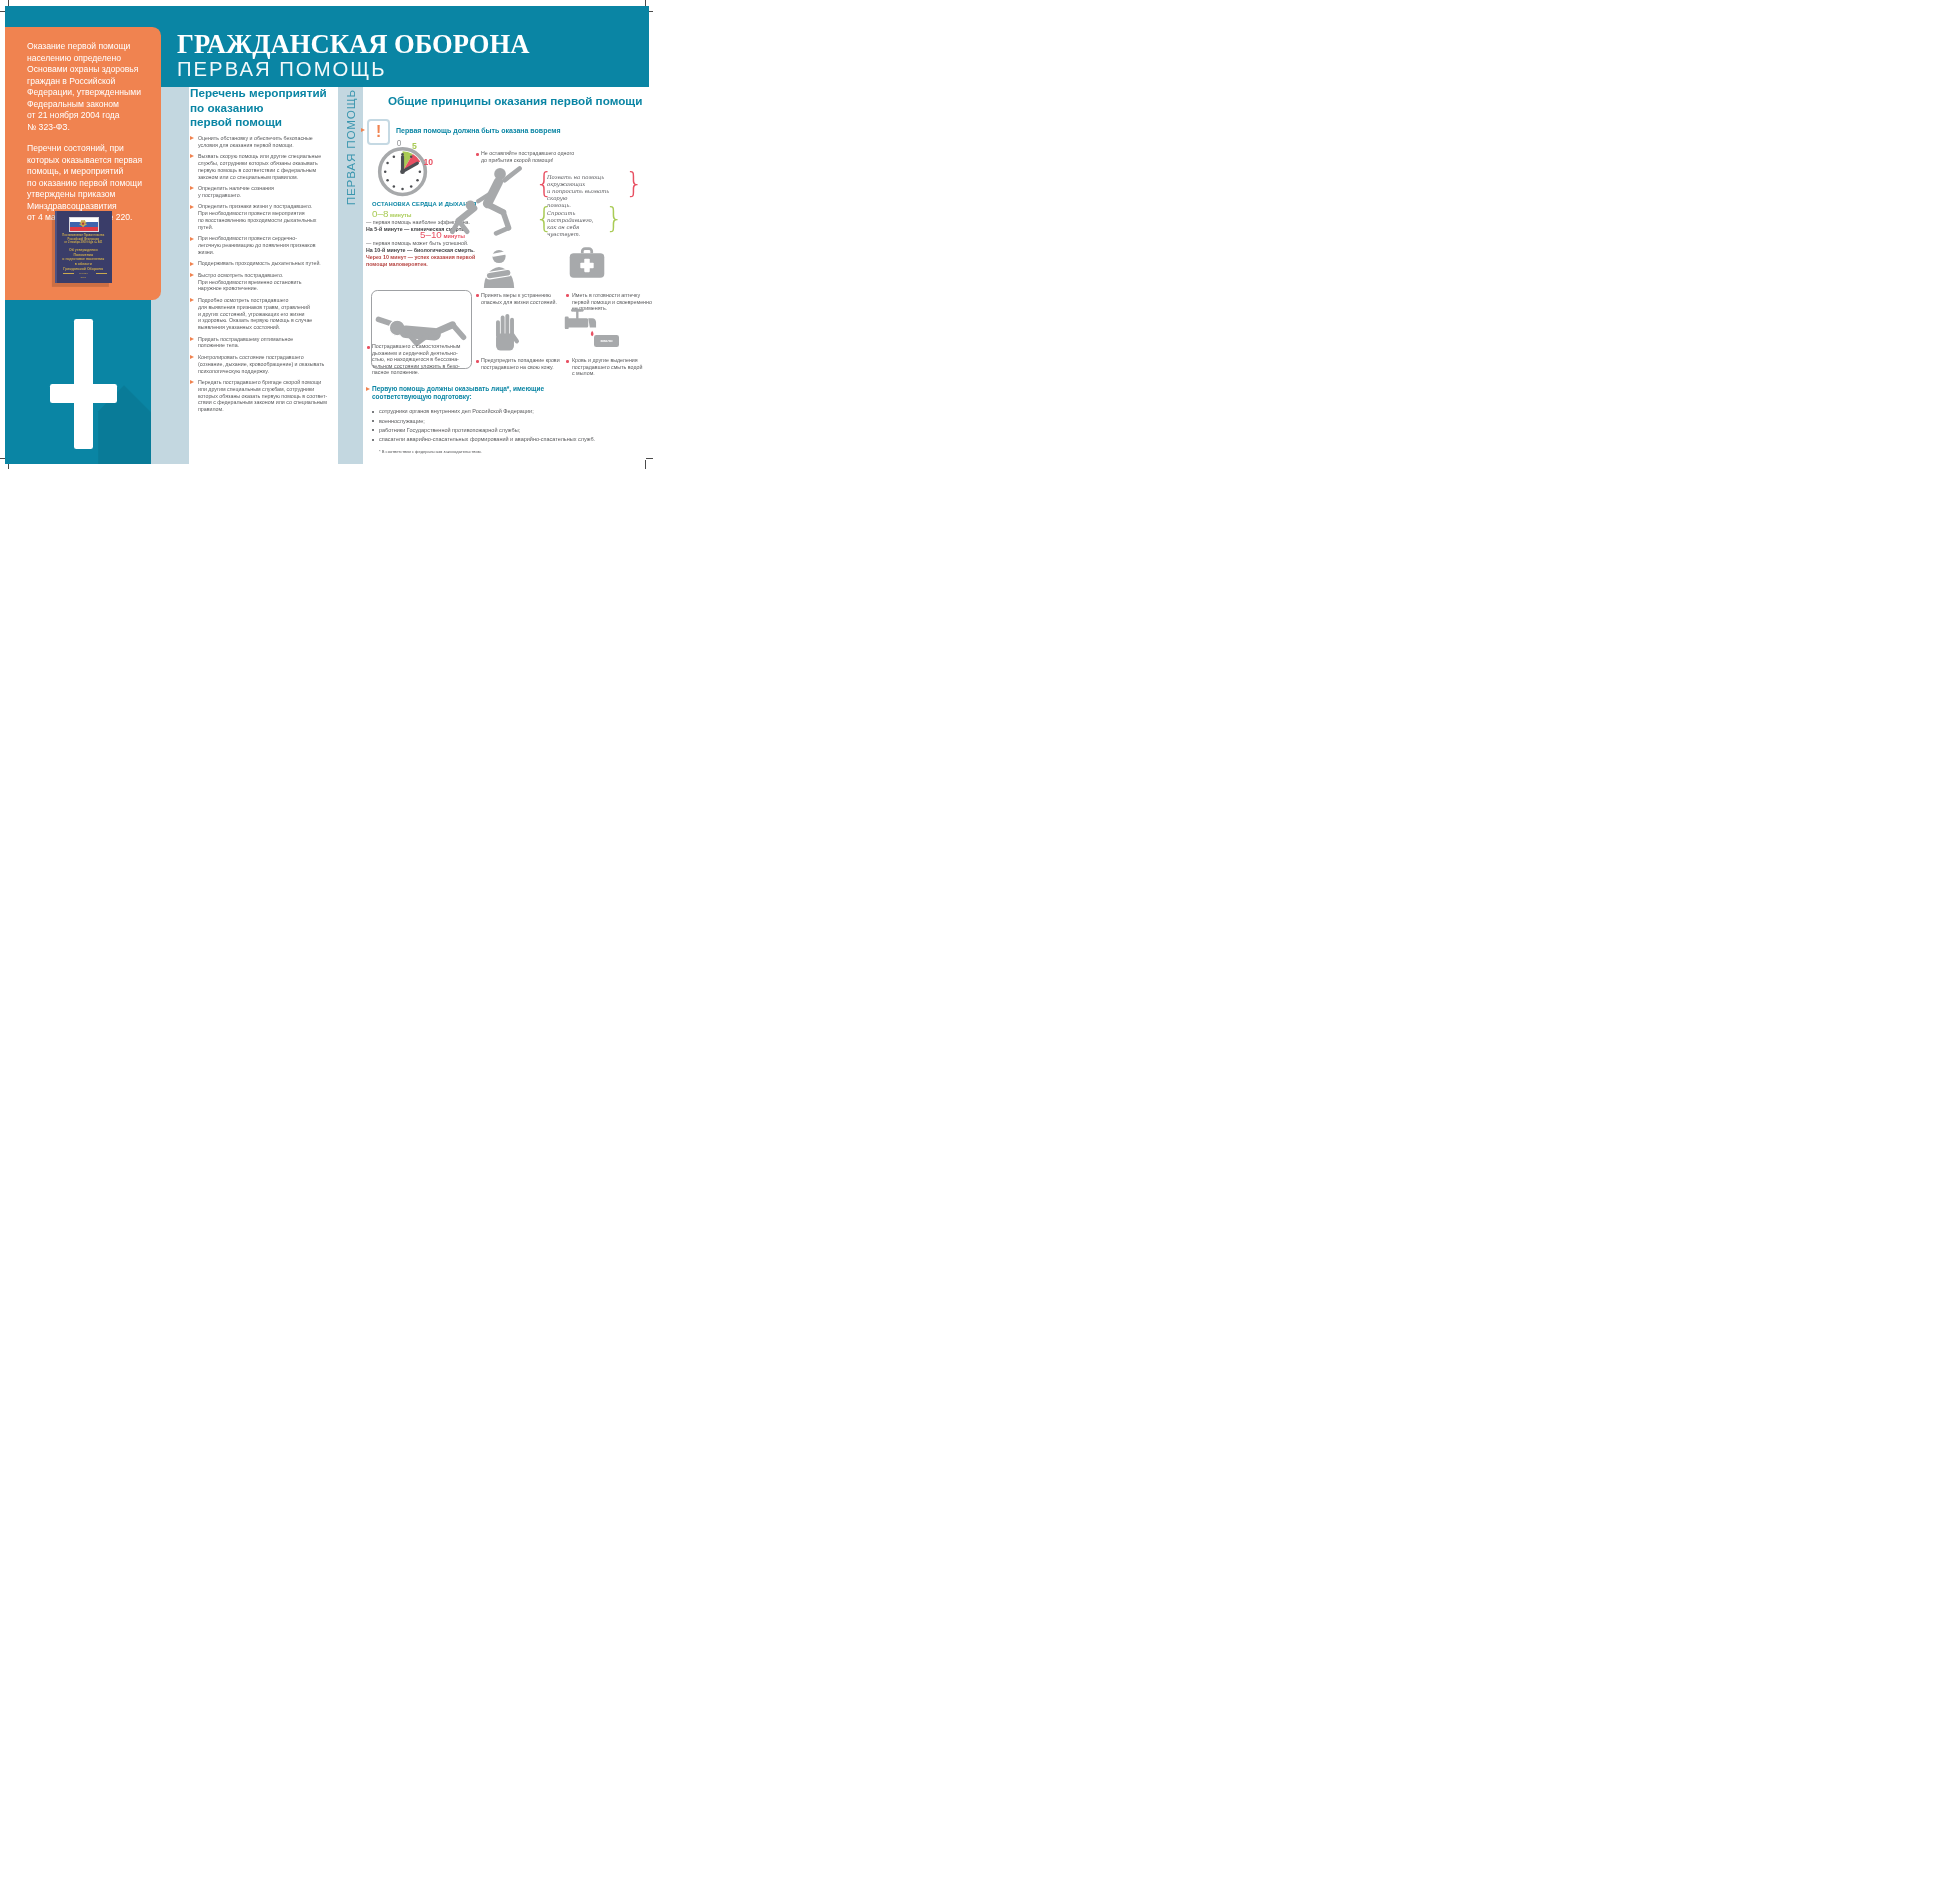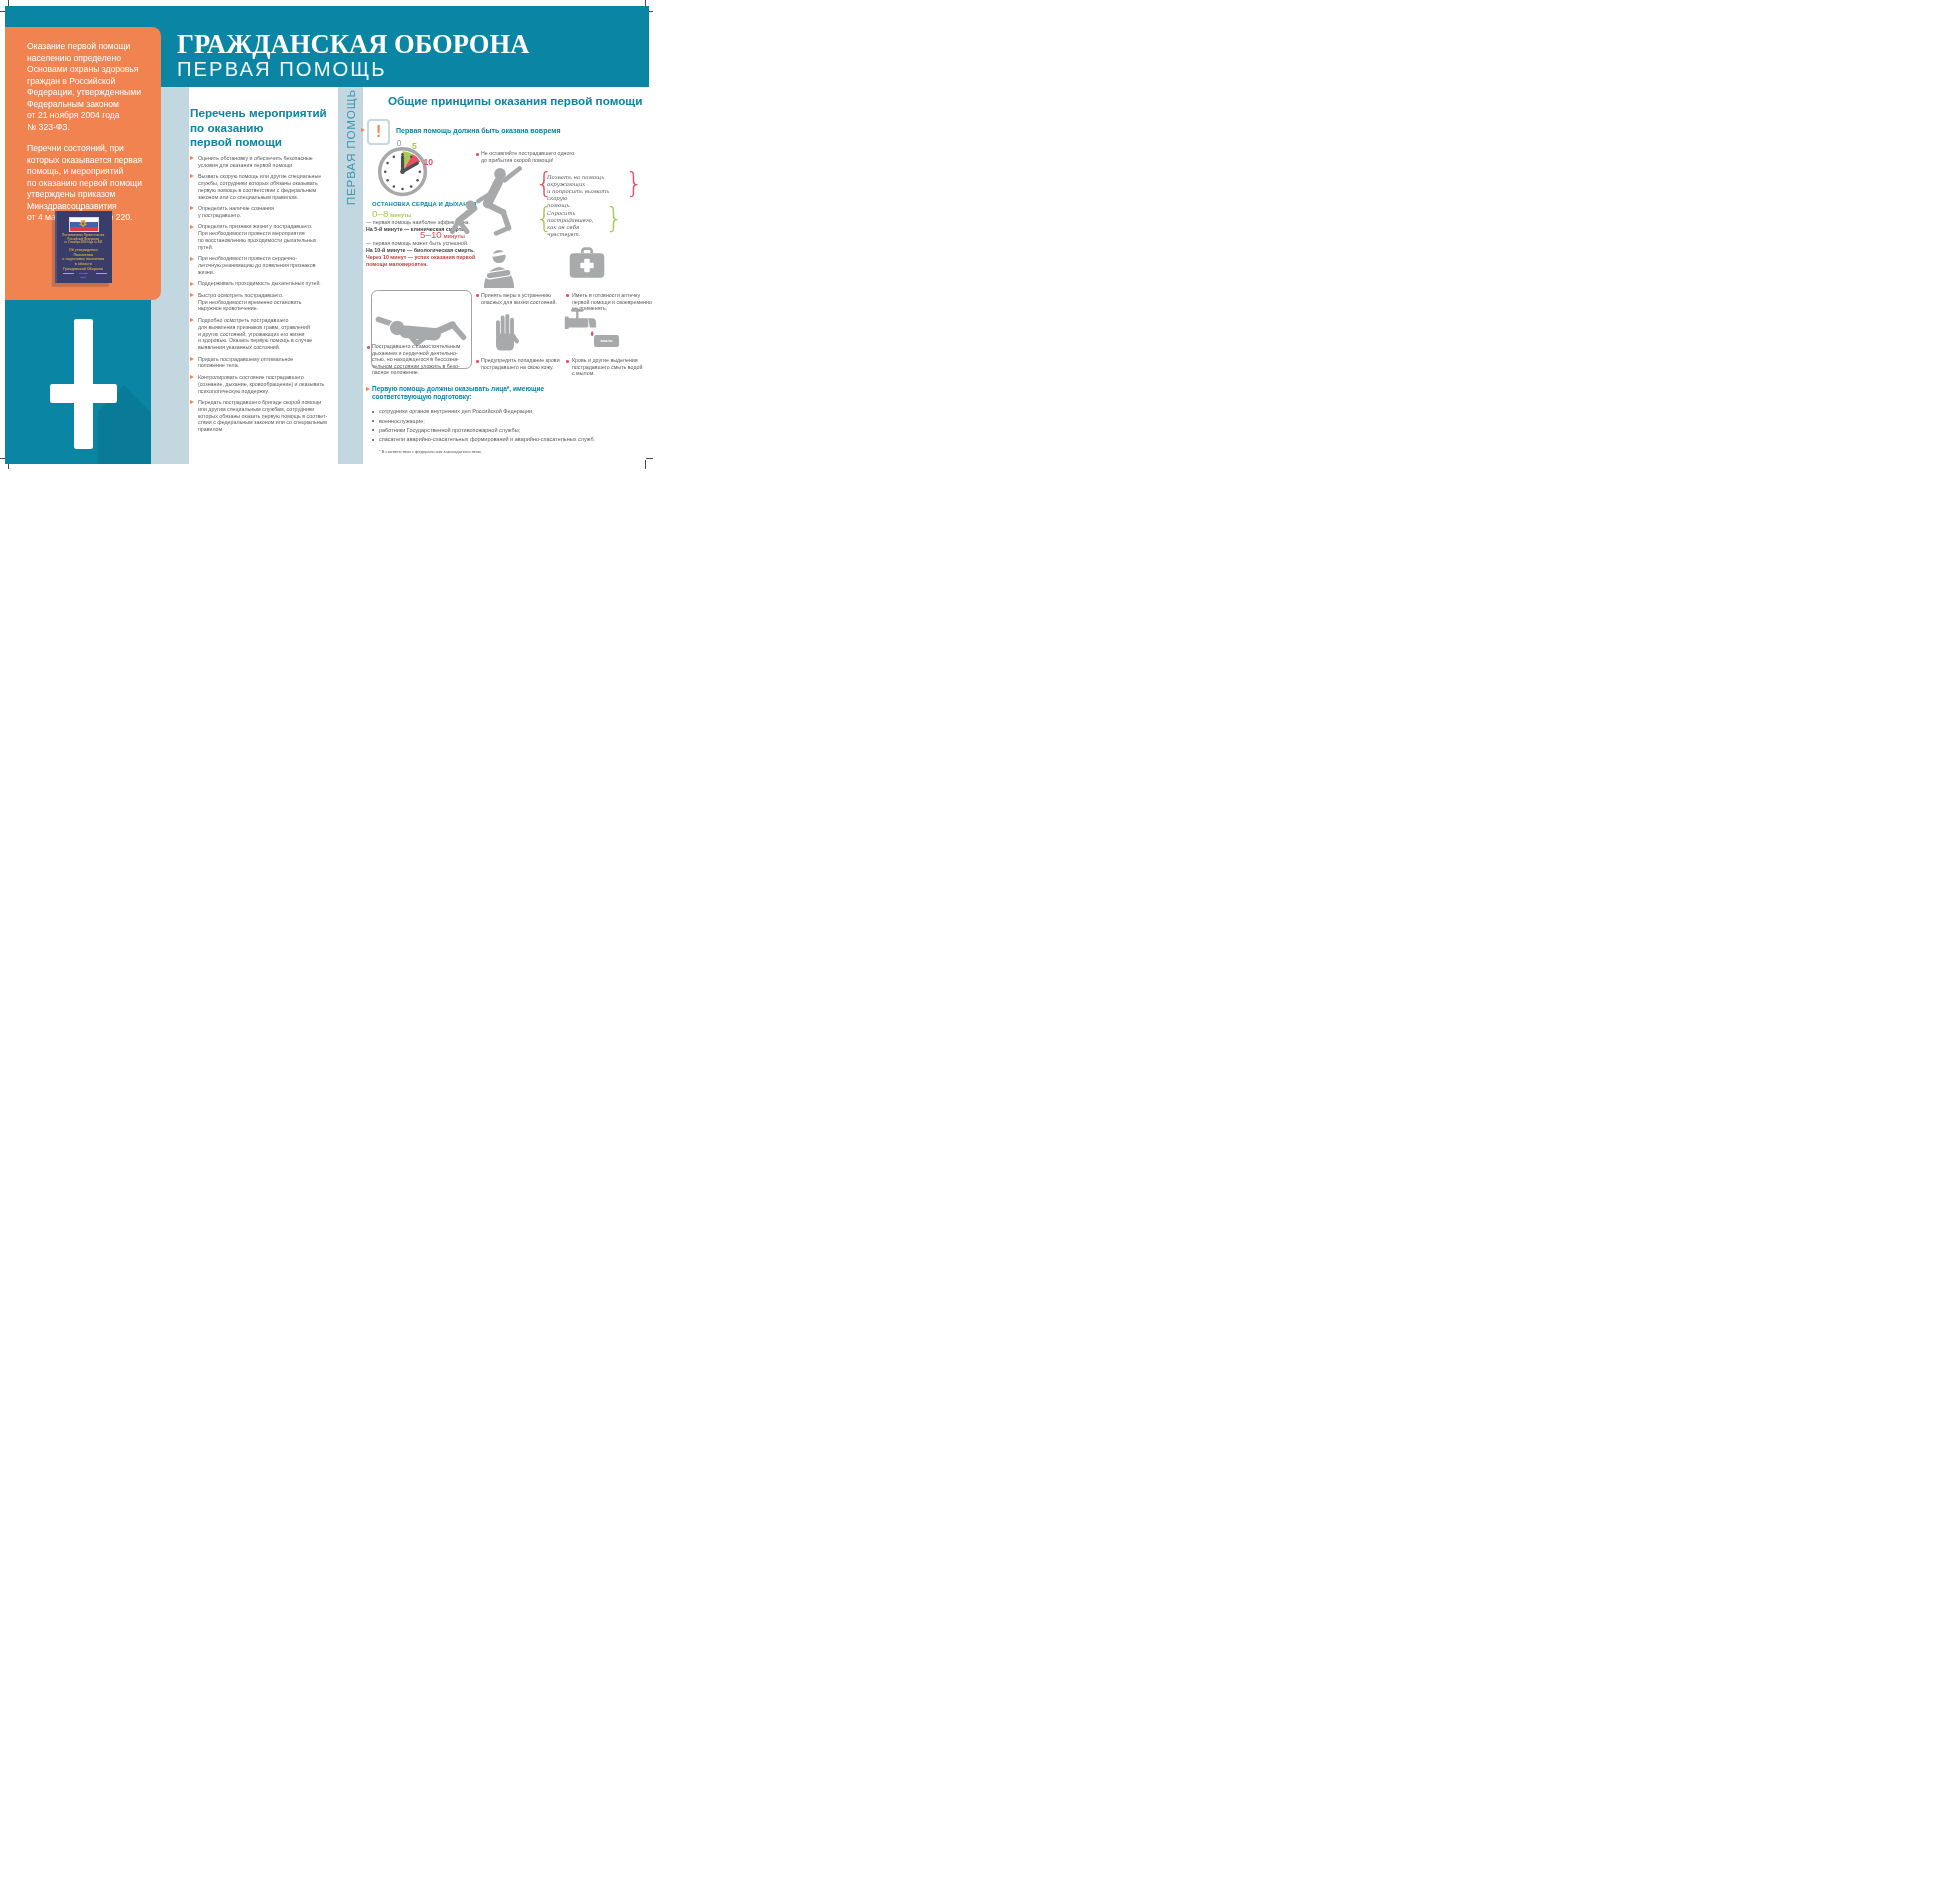--- a/index.html
+++ b/index.html
@@ -131,21 +131,21 @@
     <div class="abs gold" style="left:2.3px;top:65px;width:48px;font-size:2.5px;">2000</div>
     <div class="abs" style="left:5.5px;top:62px;width:11px;height:0.4px;background:#c9a94e;"></div>
     <div class="abs" style="right:5.5px;top:62px;width:11px;height:0.4px;background:#c9a94e;"></div>
   </div>
 
   <div class="abs strip" style="left:338px;top:87px;width:25.4px;height:377px;"></div>
   <div class="abs" style="left:338px;top:89px;width:25.4px;height:117px;display:flex;align-items:center;justify-content:center;">
     <span class="v-label">ПЕРВАЯ ПОМОЩЬ</span>
   </div>
 
-  <div class="abs" style="left:190px;top:106px;width:151px;">
+  <div class="abs" style="left:190px;top:86px;width:151px;">
     <div class="proc-head pre" style="margin-bottom:5.5px;">Перечень мероприятий
 по оказанию
 первой помощи</div>
     <div class="item">
         <i class="tri"></i>
         <span class="pre">Оценить обстановку и обеспечить безопасные
 условия для оказания первой помощи.</span>
       </div>
     <div class="item">
         <i class="tri"></i>

